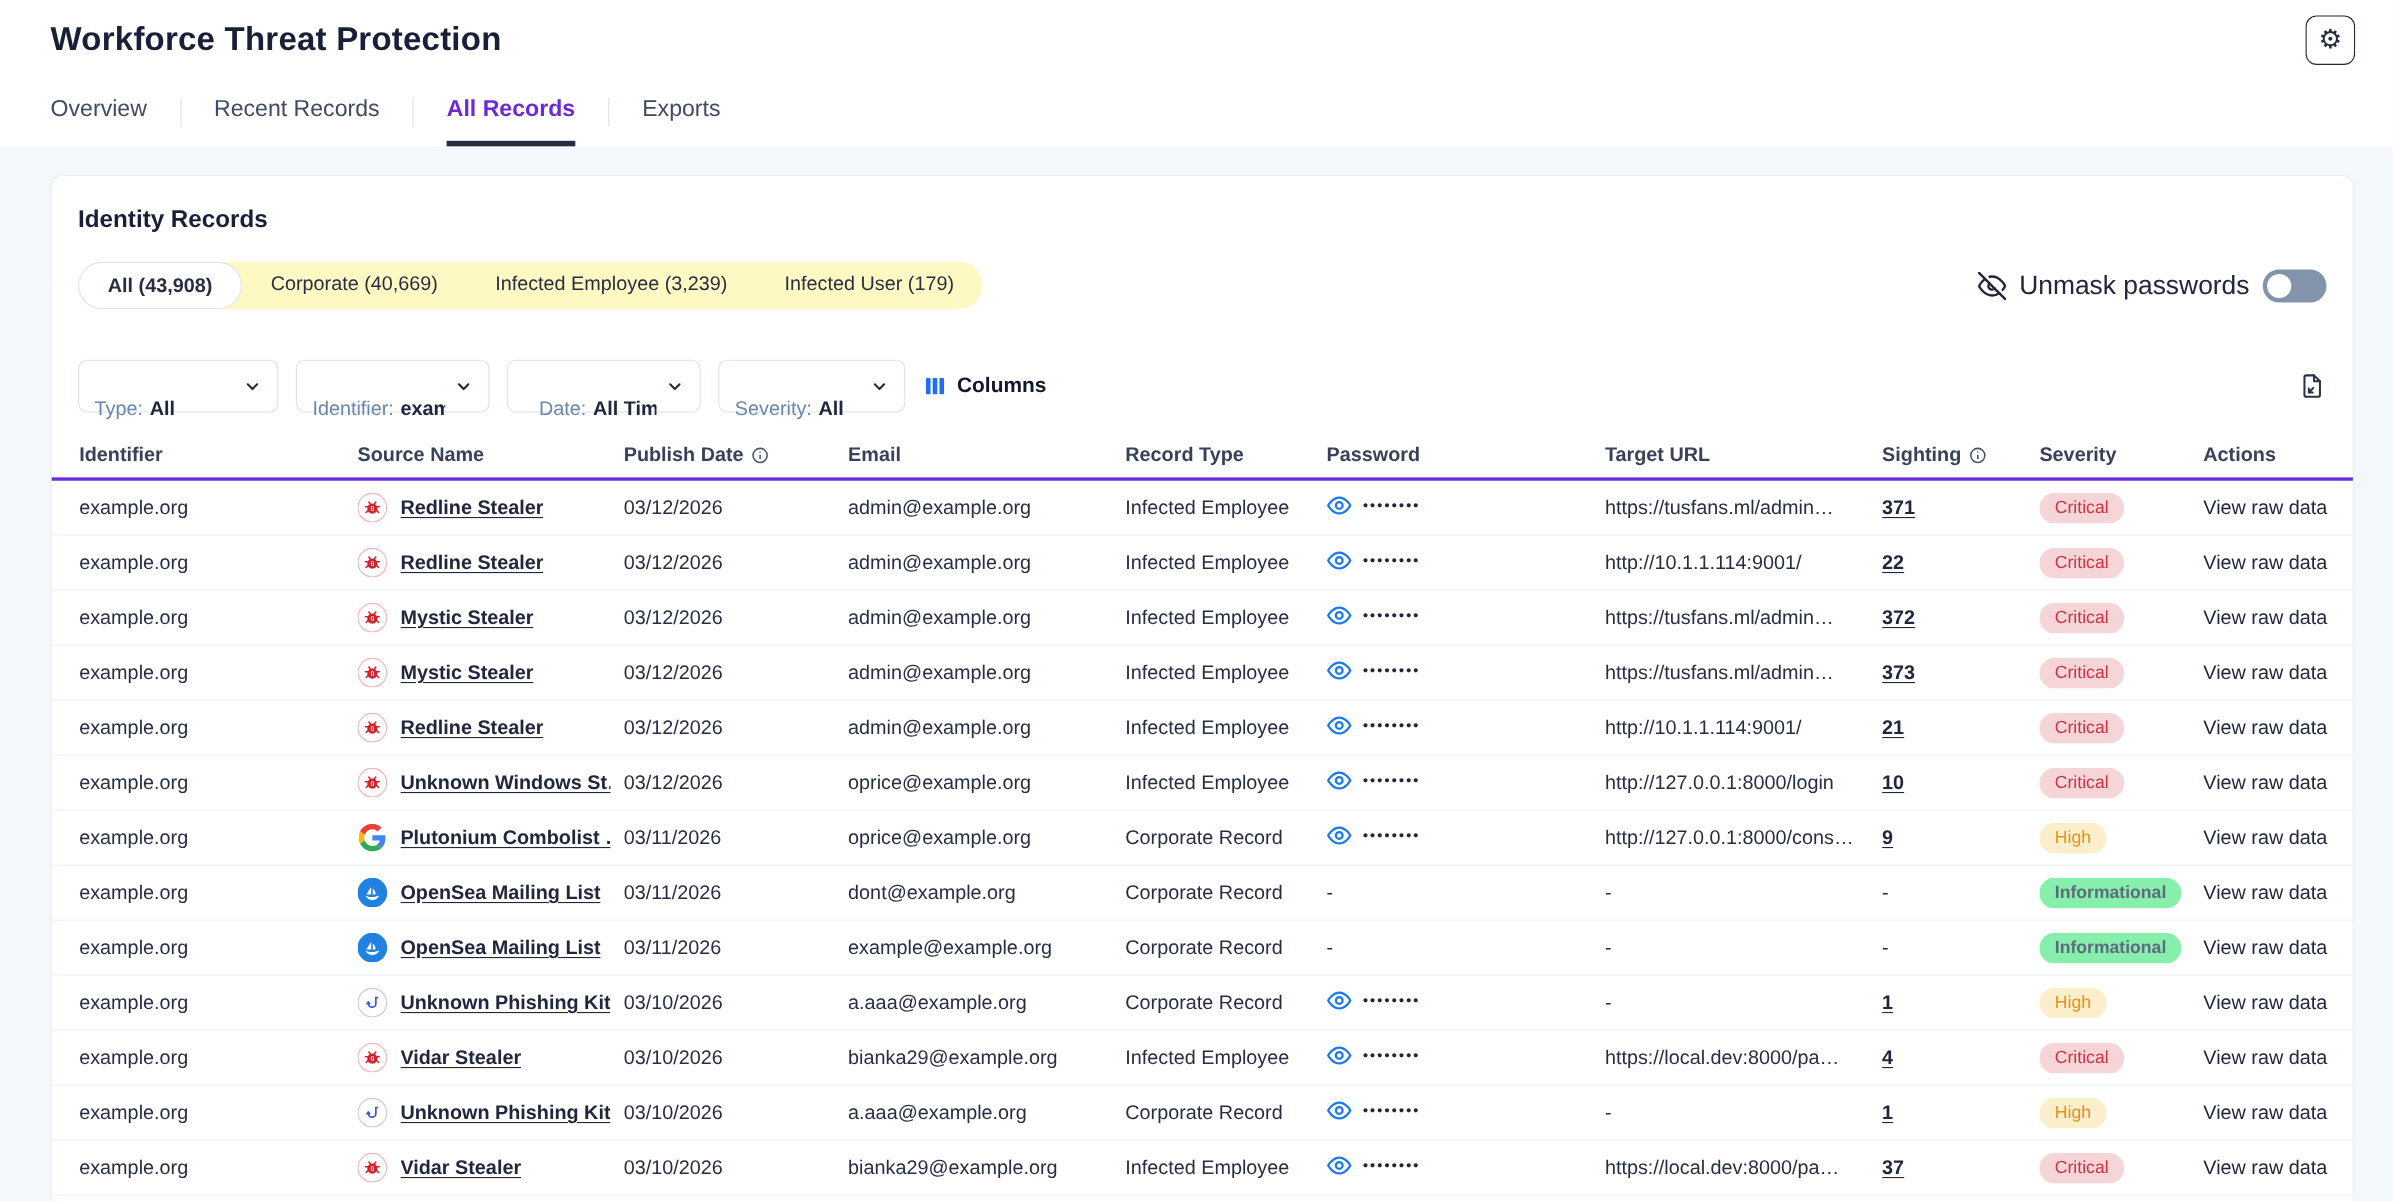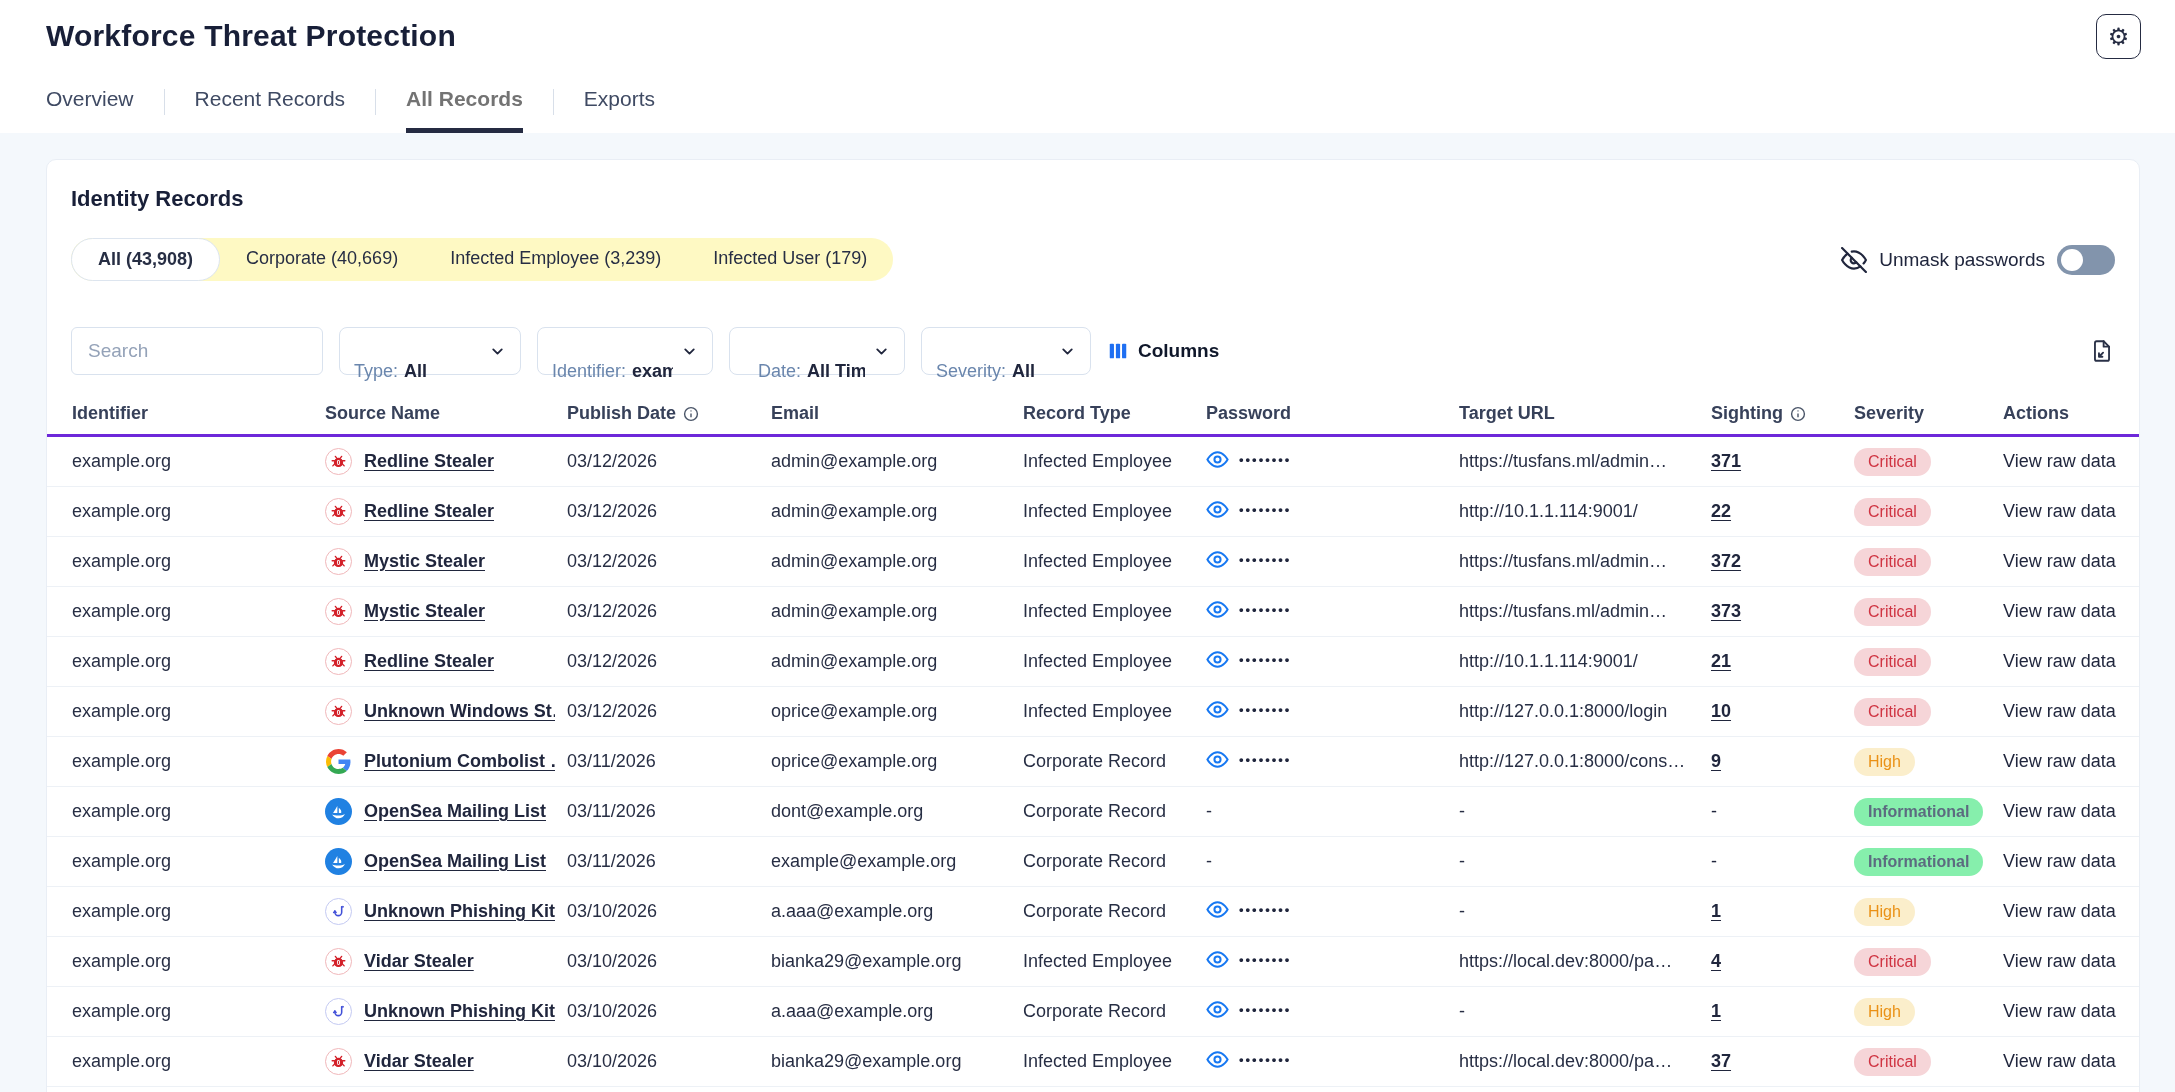--- a/index.html
+++ b/index.html
@@ -14,39 +14,39 @@
   .title-row { display: flex; justify-content: space-between; align-items: flex-start; }
   .page-title { font-size: 30px; font-weight: 700; color: #181f38; line-height: 44px; letter-spacing: .2px; }
   .settings-btn {
     width: 45px; height: 45px; background: #fff; border: 1.6px solid #252b42;
     border-radius: 10px; display: flex; align-items: center; justify-content: center; cursor: pointer;
   }
   .gear-glyph { font-size: 24px; color: #252b42; line-height: 1; }
   
   .tabs { display: flex; align-items: flex-start; margin-top: 28px; }
   .tab { font-size: 21px; color: #3f4a63; padding-bottom: 17px; border-bottom: 5px solid transparent; cursor: pointer; white-space: nowrap; }
-  .tab.active { color: #737373; font-weight: 700; border-bottom-color: #252b42; }
+  .tab.active { color: #6d28d9; font-weight: 700; border-bottom-color: #252b42; }
   .tab-divider { width: 1px; height: 26px; background: #d8dfe9; margin: 2px 30px 0; }
   
   .main { padding: 26px 35px 0 46px; }
   .card {
     background: #fff; border: 1px solid #e9eef5; border-radius: 10px;
     padding: 26px 0 0; min-height: 1010px;
   }
   .card-pad { padding: 0 24px; }
   .card-title { font-size: 22px; font-weight: 700; color: #181f38; }
   
   .seg-row { display: flex; justify-content: space-between; align-items: center; margin-top: 26px; padding: 0 24px; }
   .segments { display: inline-flex; background: #fef9c3; border-radius: 999px; }
   .segment {
     padding: 10px 26px; font-size: 18px; color: #272e44; border-radius: 999px;
     cursor: pointer; white-space: nowrap;
   }
   .segment.active { background: #fff; font-weight: 700; border: 1px solid #dde5ef; }
-  .unmask { display: flex; align-items: center; gap: 12px; font-size: 19px; color: #20263d; }
+  .unmask { display: flex; align-items: center; gap: 12px; font-size: 24px; color: #20263d; }
   .toggle { width: 58px; height: 30px; border-radius: 999px; background: #8294ac; position: relative; cursor: pointer; }
   .toggle .knob { position: absolute; left: 4px; top: 4px; width: 22px; height: 22px; border-radius: 50%; background: #fff; }
   
   .filters { display: flex; align-items: center; gap: 16px; margin-top: 46px; padding: 0 24px; }
   .search-input {
     width: 252px; height: 48px; border: 1px solid #d9e2ee; border-radius: 6px;
     padding: 0 16px; font-size: 19px; color: #20263d; font-family: "Liberation Sans", sans-serif; outline: none;
   }
   .search-input::placeholder { color: #94a2b8; }
   .filter {
@@ -139,21 +139,20 @@
             </svg>
         </span>
         <span>Unmask passwords</span>
         <div class="toggle">
             <div class="knob"></div>
           </div>
       </div>
     </div>
 
     <div class="filters">
-      <input class="search-input" placeholder="Search" style="">
       <div class="filter f-type">
         <span class="pair">
             <span class="lbl">Type:</span>
             <span class="val">All</span>
           </span>
         <span style="display:inline-flex">
             <svg width="17" height="17" viewBox="0 0 24 24" fill="none" stroke="#20263d" stroke-width="2.6" stroke-linecap="round" stroke-linejoin="round">
               <polyline points="6 9 12 15 18 9"></polyline>
             </svg>
           </span>

